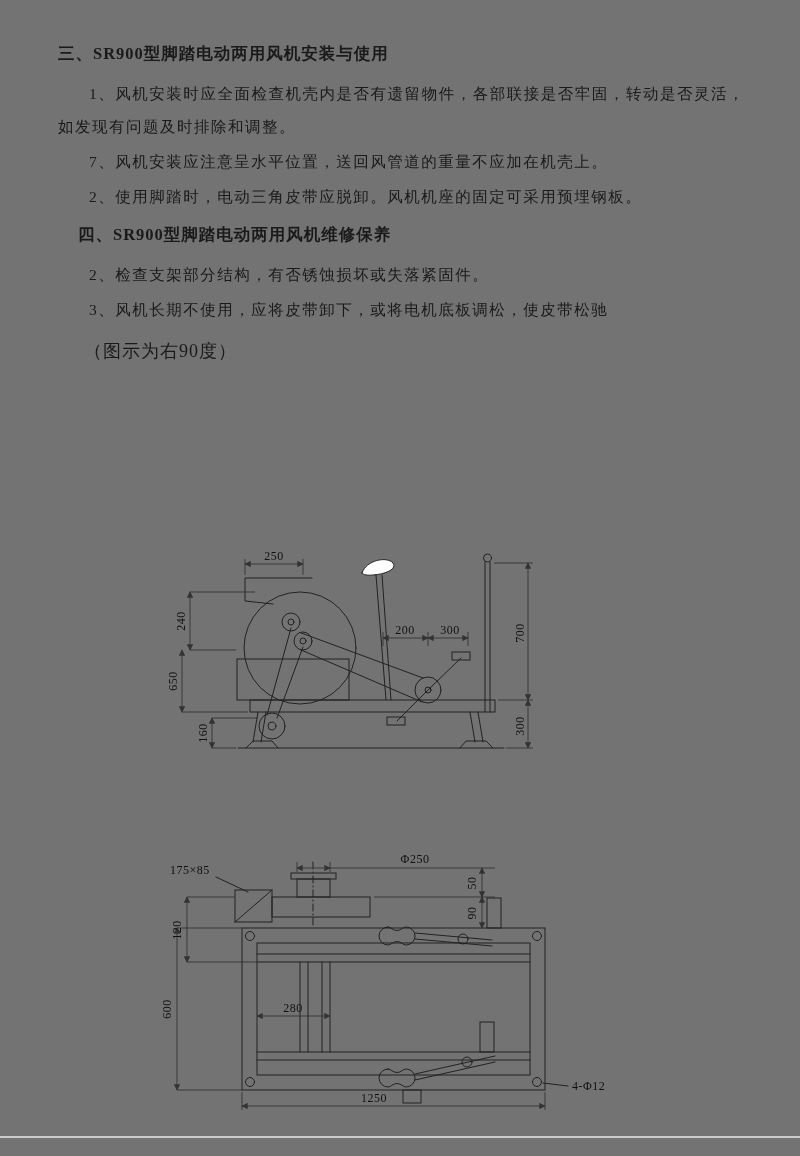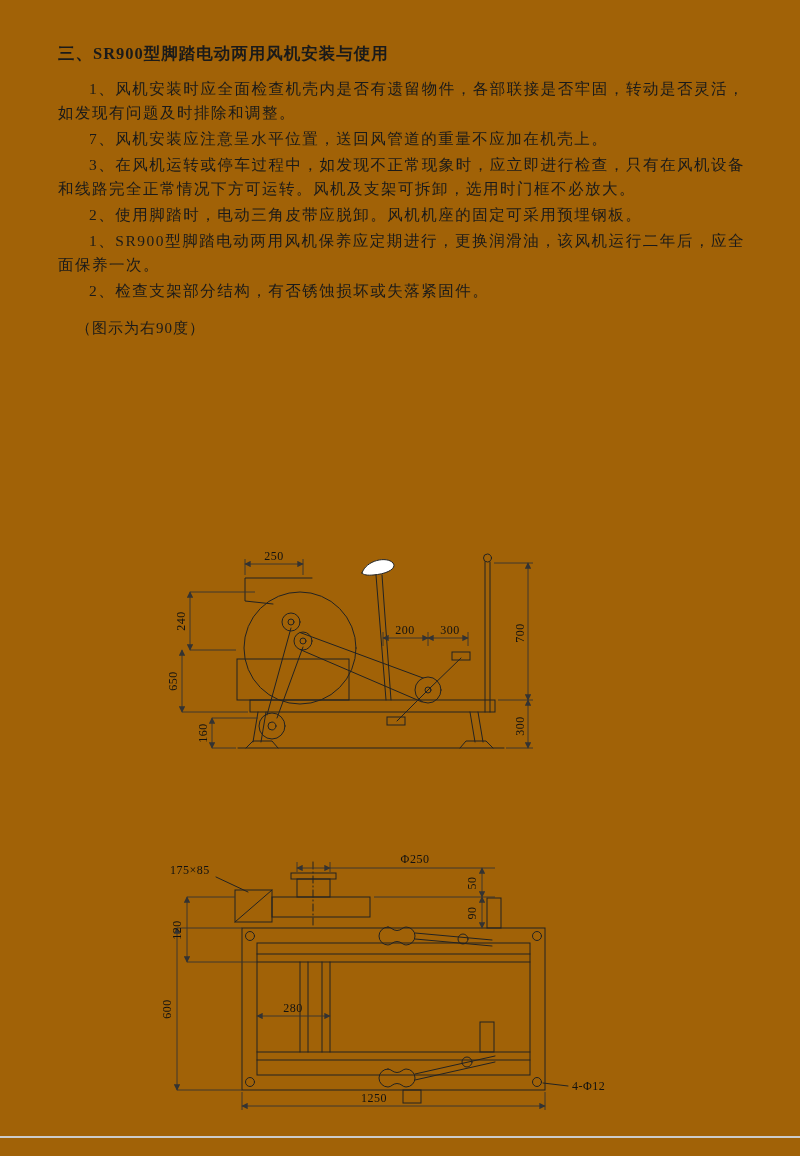--- a/index.html
+++ b/index.html
@@ -7,43 +7,43 @@
   body {
     width: 800px; height: 1156px;
     background: #ffffff;
     color: #1a1a1a;
     font-family: "Liberation Serif", serif;
   }
   .page {
     position: relative;
     width: 800px; height: 1156px;
     overflow: hidden;
-    background: #a16207;
+    background: #737373;
   }
   .content { padding: 42px 55px 0 58px; }
   .sec-title {
     font-size: 16.5px;
     font-weight: 700;
     letter-spacing: 1px;
     margin: 0 0 12px 0;
     line-height: 23px;
   }
   .sec-title.indent { padding-left: 20px; margin-top: 10px; }
   p.para {
     font-size: 15.5px;
-    line-height: 24px;
+    line-height: 33px;
     letter-spacing: 1.5px;
     text-align: justify;
     text-indent: 2em;
     margin: 0 0 2px 0;
   }
   p.note {
-    font-size: 15px;
+    font-size: 18px;
     letter-spacing: 1px;
-    margin: 12px 0 0 18px;
+    margin: 12px 0 0 26px;
     line-height: 26px;
   }
   .drawing { position: absolute; }
   #drawing-side-view { left: 160px; top: 548px; }
   #drawing-plan-view { left: 160px; top: 846px; }
   .geom { stroke: #222; stroke-width: 1; fill: none; stroke-linecap: round; }
   .dims { stroke: #333; stroke-width: 0.9; fill: none; }
   .dim-text { font: 12px "Liberation Serif", serif; fill: #111; letter-spacing: 0.5px; }
   .footer-rule {
     position: absolute;
@@ -54,25 +54,25 @@
 </style>
 </head>
 <body>
 
 <div class="page">
   <div class="content">
 
     <h2 class="sec-title">三、SR900型脚踏电动两用风机安装与使用</h2>
     <p class="para">1、风机安装时应全面检查机壳内是否有遗留物件，各部联接是否牢固，转动是否灵活，如发现有问题及时排除和调整。</p>
     <p class="para">7、风机安装应注意呈水平位置，送回风管道的重量不应加在机壳上。</p>
-    <p class="para">3、在风机运转或停车过程中，如发现不正常现象时，应立即进行检查，只有在风机设备和线路完全正常情况下方可运转。风机及支架可拆卸，选用时门框不必放大。</p>
     <p class="para">2、使用脚踏时，电动三角皮带应脱卸。风机机座的固定可采用预埋钢板。</p>
 
-    <p class="para">1、SR900型脚踏电动两用风机保养应定期进行，更换润滑油，该风机运行二年后，应全 面保养一次。</p>
+    <h2 class="sec-title indent">四、SR900型脚踏电动两用风机维修保养</h2>
     <p class="para">2、检查支架部分结构，有否锈蚀损坏或失落紧固件。</p>
+    <p class="para">3、风机长期不使用，应将皮带卸下，或将电机底板调松，使皮带松驰</p>
 
     <p class="note">（图示为右90度）</p>
   </div>
 
   <svg id="drawing-side-view" class="drawing" width="390" height="222" viewBox="0 0 390 222">
     <defs>
       <marker id="arr1" viewBox="0 0 10 10" refX="9" refY="5" markerWidth="7" markerHeight="7" orient="auto-start-reverse">
         <path d="M0,0 L10,5 L0,10 z" fill="#333"></path>
       </marker>
     </defs>

